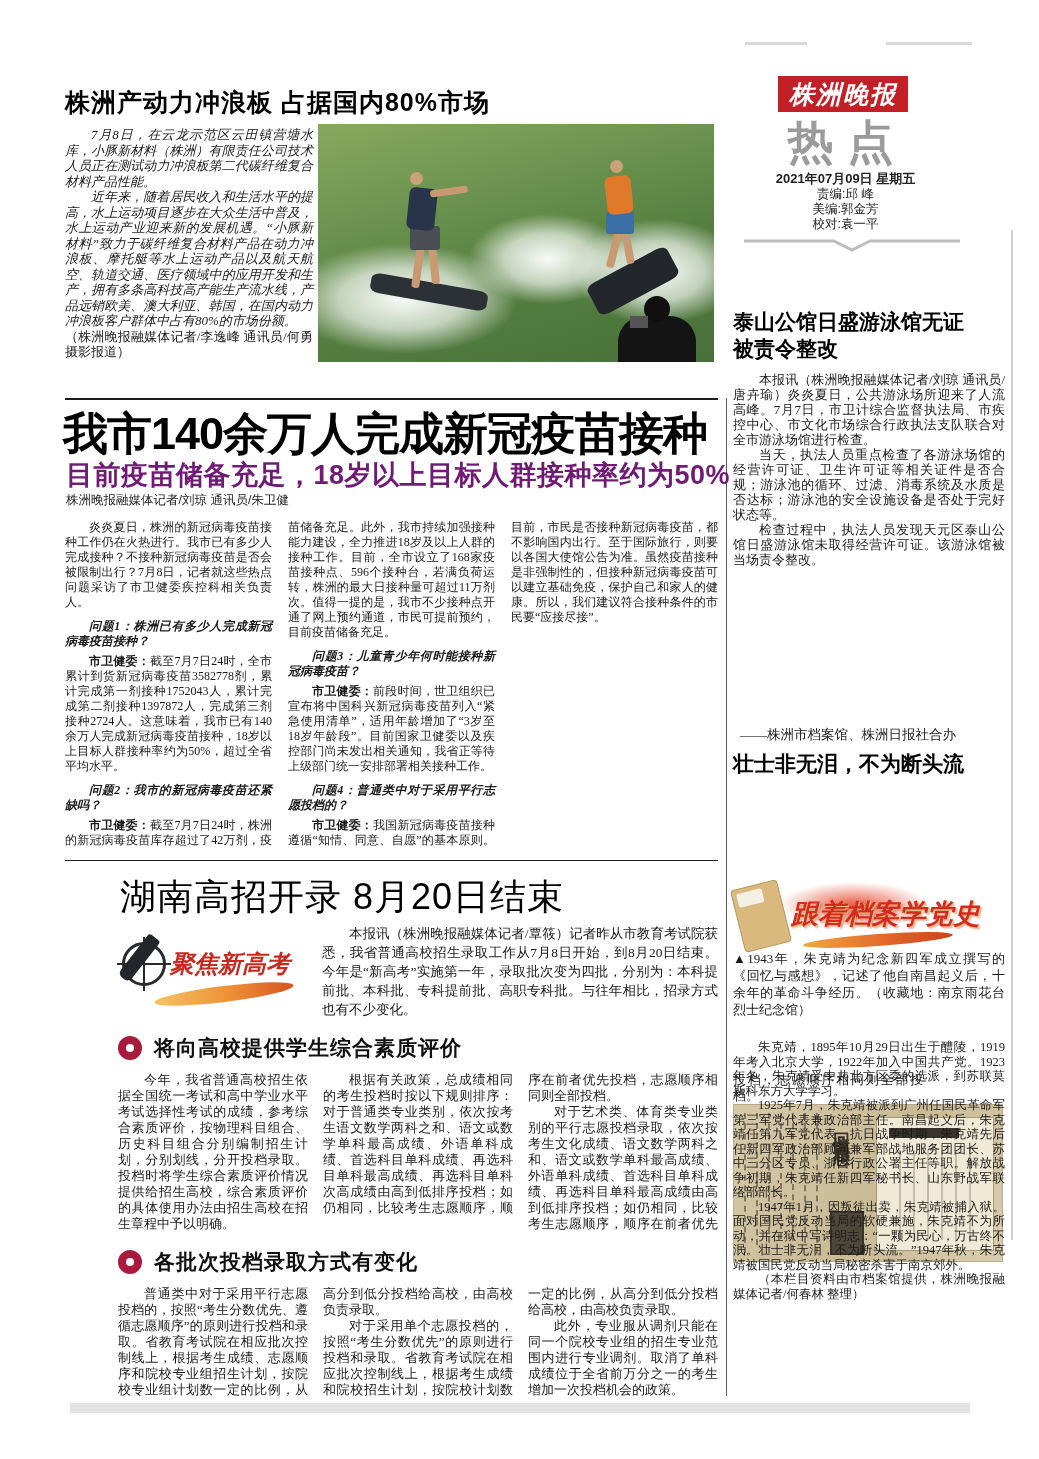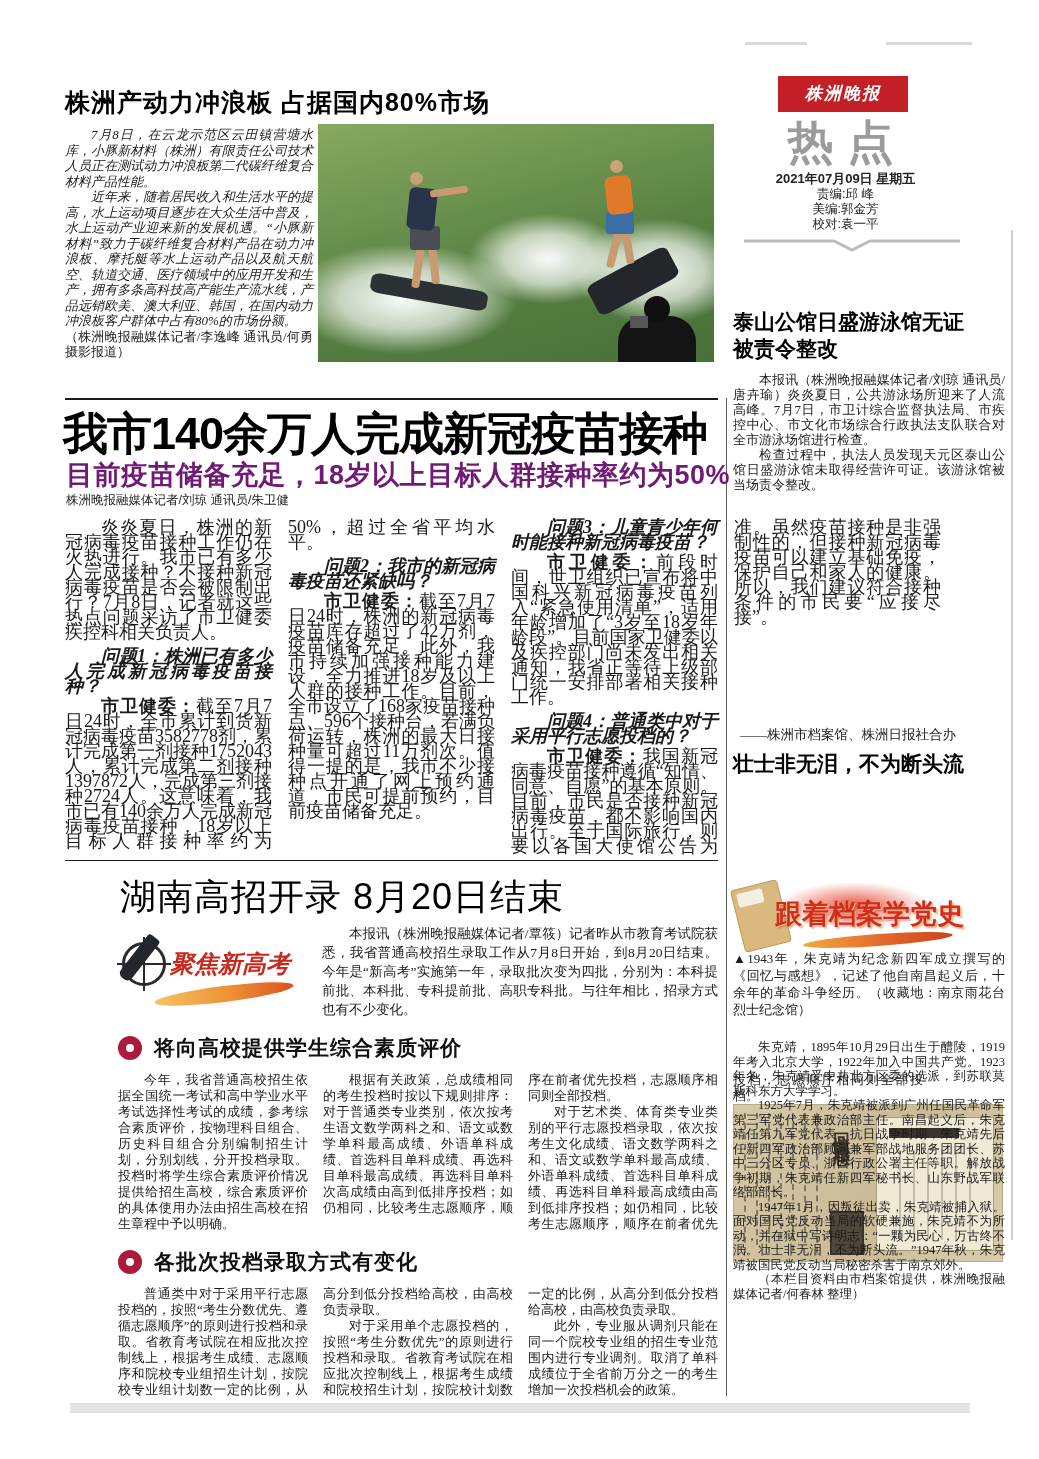--- a/index.html
+++ b/index.html
@@ -6,21 +6,21 @@
   html,body { background:#fff; }
   body { width:1039px; height:1459px; position:relative; overflow:hidden;
          font-family:"Liberation Serif", serif; color:#1a1a1a; }
   .abs { position:absolute; }
 
   
   .hairline { height:3px; background:#d9d9d9; }
   .pageno { font-family:"Liberation Sans", sans-serif; font-weight:bold; font-size:30px; color:#111; }
   .brandbox { background:#c21f26; color:#fff; text-align:center;
               font-family:"Liberation Sans", sans-serif; font-weight:900; font-style:italic;
-              font-size:17px; line-height:36px; letter-spacing:2px; }
+              font-size:25px; line-height:36px; letter-spacing:2px; }
   .sectionword { font-family:"Liberation Sans", sans-serif; font-weight:900; color:#9b9b9b;
                  font-size:46px; letter-spacing:14px; text-align:center; }
   .dateline { font-family:"Liberation Sans", sans-serif; font-size:13px; font-weight:bold;
               text-align:center; color:#222; }
   .editorline { font-family:"Liberation Sans", sans-serif; font-size:12.5px; text-align:center;
                 color:#222; line-height:15px; }
 
   
   .bodytext p { font-size:13px; line-height:15px; text-align:justify; text-indent:2em; }
   .kaiti p { font-style:italic; }
@@ -47,21 +47,21 @@
   .rightedge { width:2px; background:#cfcfcf; }
   .bottombar { height:10px; background:#e3e3e3; }
 
   
   .vac-headline { font-family:"Liberation Sans", sans-serif; font-weight:900; font-size:45px;
                   letter-spacing:-1px; white-space:nowrap; color:#000; }
   .vac-subhead  { font-family:"Liberation Sans", sans-serif; font-weight:bold; font-size:27px;
                   letter-spacing:0.5px; color:#701a75; white-space:nowrap; }
   .vac-byline   { font-family:"Liberation Sans", sans-serif; font-size:12.5px; color:#222; }
   .vac-cols { column-count:3; column-gap:16px; column-fill:auto; height:336px; }
-  .vac-cols p { font-size:18px; line-height:15px; text-align:justify; text-indent:2em; }
+  .vac-cols p { font-size:12px; line-height:15px; text-align:justify; text-indent:2em; }
   .vac-cols p.q { font-weight:bold; font-style:italic; margin:9px 0 5px 0; }
   .vac-cols p.ans b { font-family:"Liberation Sans", sans-serif; font-style:normal; }
 
   
   .gk-headline { font-family:"Liberation Sans", sans-serif; font-weight:400; font-size:36px;
                  letter-spacing:1px; white-space:nowrap; color:#000; }
   .gk-row { display:flex; gap:14px; }
   .gk-logo { width:190px; height:96px; position:relative; flex:none; }
   .crosshair { position:absolute; left:4px; top:18px; width:44px; height:44px; border:3px solid #2a2a2a;
                border-radius:50%; }
@@ -86,22 +86,22 @@
   .side-title { font-family:"Liberation Sans", sans-serif; font-weight:900; font-size:21px;
                 line-height:27px; color:#000; }
   .side-body p { font-size:13px; line-height:15px; text-align:justify; text-indent:2em; }
   .banner { position:relative; height:84px; }
   .folder { position:absolute; left:4px; top:4px; width:48px; height:64px; background:#d9b97e;
             border:1px solid #b99a5e; border-radius:4px; transform:rotate(-14deg); }
   .folder:before { content:""; position:absolute; left:4px; top:4px; width:26px; height:14px;
                    background:#f3efe4; border-radius:2px; }
   .banner-flame { position:absolute; left:46px; top:2px; width:150px; height:46px; border-radius:50%;
                   background:radial-gradient(closest-side, rgba(229,62,36,.85), rgba(229,62,36,0)); }
-  .banner-text { position:absolute; left:42px; top:16px; font-family:"Liberation Sans", sans-serif;
-                 font-weight:900; font-size:27px; color:#d42a1f; white-space:nowrap;
+  .banner-text { position:absolute; left:58px; top:16px; font-family:"Liberation Sans", sans-serif;
+                 font-weight:900; font-style:italic; font-size:27px; color:#d42a1f; white-space:nowrap;
                  text-shadow:1px 1px 0 #f6c07a, 2px 2px 2px rgba(120,40,10,.35); }
   .banner-swoosh { position:absolute; left:70px; top:54px; width:150px; height:12px; border-radius:50%;
                    background:linear-gradient(90deg,#f0a93e,#e2622a 60%,#c9431c); transform:rotate(-4deg); }
   .organizer { font-size:13.5px; color:#222; }
 
   
   .docimg { width:270px; height:158px; position:relative; overflow:hidden;
             background:linear-gradient(120deg,#d6c9a8,#cabb96 55%,#d9cdae); border:1px solid #b8ab8a; }
   .vline { position:absolute; top:8px; border-left:2px dashed #5a5044; opacity:.65; }
   .doc-vtitle { position:absolute; left:96px; top:14px; writing-mode:vertical-rl;
@@ -226,20 +226,21 @@
   <p>对于采用单个志愿投档的，按照“考生分数优先”的原则进行投档和录取。省教育考试院在相应批次控制线上，根据考生成绩和院校招生计划，按院校计划数一定的比例，从高分到低分投档给高校，由高校负责录取。</p>
   <p>此外，专业服从调剂只能在同一个院校专业组的招生专业范围内进行专业调剂。取消了单科成绩位于全省前万分之一的考生增加一次投档机会的政策。</p>
 </div>
 
 <div class="abs side-title" style="left:733px;top:308px;width:272px;">
   <div>泰山公馆日盛游泳馆无证</div>
   <div>被责令整改</div>
 </div>
 <div class="abs side-body" style="left:733px;top:372px;width:272px;">
   <p>本报讯（株洲晚报融媒体记者/刘琼 通讯员/唐卉瑜）炎炎夏日，公共游泳场所迎来了人流高峰。7月7日，市卫计综合监督执法局、市疾控中心、市文化市场综合行政执法支队联合对全市游泳场馆进行检查。</p>
+  <p>当天，执法人员重点检查了各游泳场馆的经营许可证、卫生许可证等相关证件是否合规；游泳池的循环、过滤、消毒系统及水质是否达标；游泳池的安全设施设备是否处于完好状态等。</p>
   <p>检查过程中，执法人员发现天元区泰山公馆日盛游泳馆未取得经营许可证。该游泳馆被当场责令整改。</p>
 </div>
 
 <div class="abs banner" style="left:733px;top:642px;width:272px;">
   <span class="folder"></span>
   <span class="banner-flame"></span>
   <span class="banner-text">跟着档案学党史</span>
   <span class="banner-swoosh"></span>
 </div>
 <div class="abs organizer" style="left:740px;top:726px;width:265px;">——株洲市档案馆、株洲日报社合办</div>

